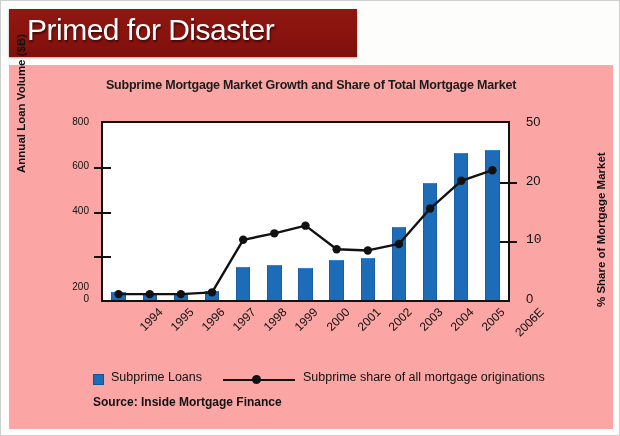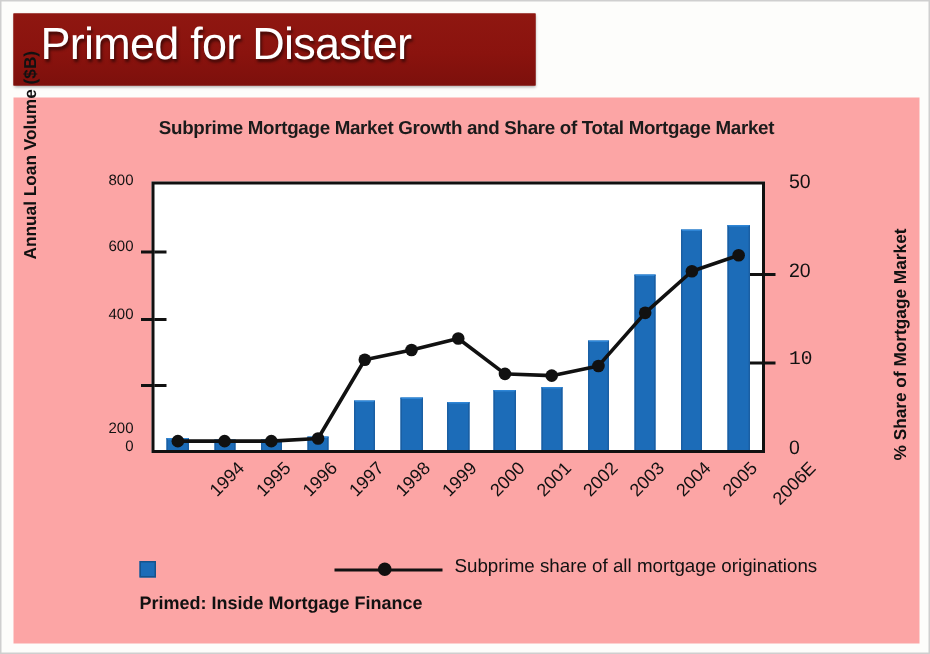--- a/index.html
+++ b/index.html
@@ -219,26 +219,27 @@
         <div class="xlabel" style="left: 337.654px; top: 240px;">2001</div>
         <div class="xlabel" style="left: 368.808px; top: 240px;">2002</div>
         <div class="xlabel" style="left: 399.962px; top: 240px;">2003</div>
         <div class="xlabel" style="left: 431.115px; top: 240px;">2004</div>
         <div class="xlabel" style="left: 462.269px; top: 240px;">2005</div>
         <div class="xlabel" style="left: 493.423px; top: 240px;">2006E</div>
       </div>
 
     <div id="legend">
       <div id="legend-swatch"></div>
+      <div id="legend-label-bars">Subprime Loans</div>
       <div id="legend-line"></div>
       <div id="legend-dot"></div>
       <div id="legend-label-line">Subprime share of all mortgage originations</div>
     </div>
 
-    <div id="source">Primed: Inside Mortgage Finance</div>
+    <div id="source">Source: Inside Mortgage Finance</div>
 
   <div class="ylabel-left" style="top: 233px; left: 36px; width: 44px;">0</div>
       <div class="ylabel-left" style="top: 188.75px; left: 36px; width: 44px; margin-top: 32px;">200</div>
       <div class="ylabel-left" style="top: 144.5px; left: 36px; width: 44px;">400</div>
       <div class="ylabel-left" style="top: 100.25px; left: 36px; width: 44px;">600</div>
       <div class="ylabel-left" style="top: 56px; left: 36px; width: 44px;">800</div>
       <div class="ylabel-right" style="top: 233px; left: 517px;">0</div>
       <div class="ylabel-right" style="top: 174px; left: 517px; font-family: Liberation Mono, monospace;">10</div>
       <div class="ylabel-right" style="top: 115px; left: 517px;">20</div>
       <div class="ylabel-right" style="top: 56px; left: 517px;">50</div>

